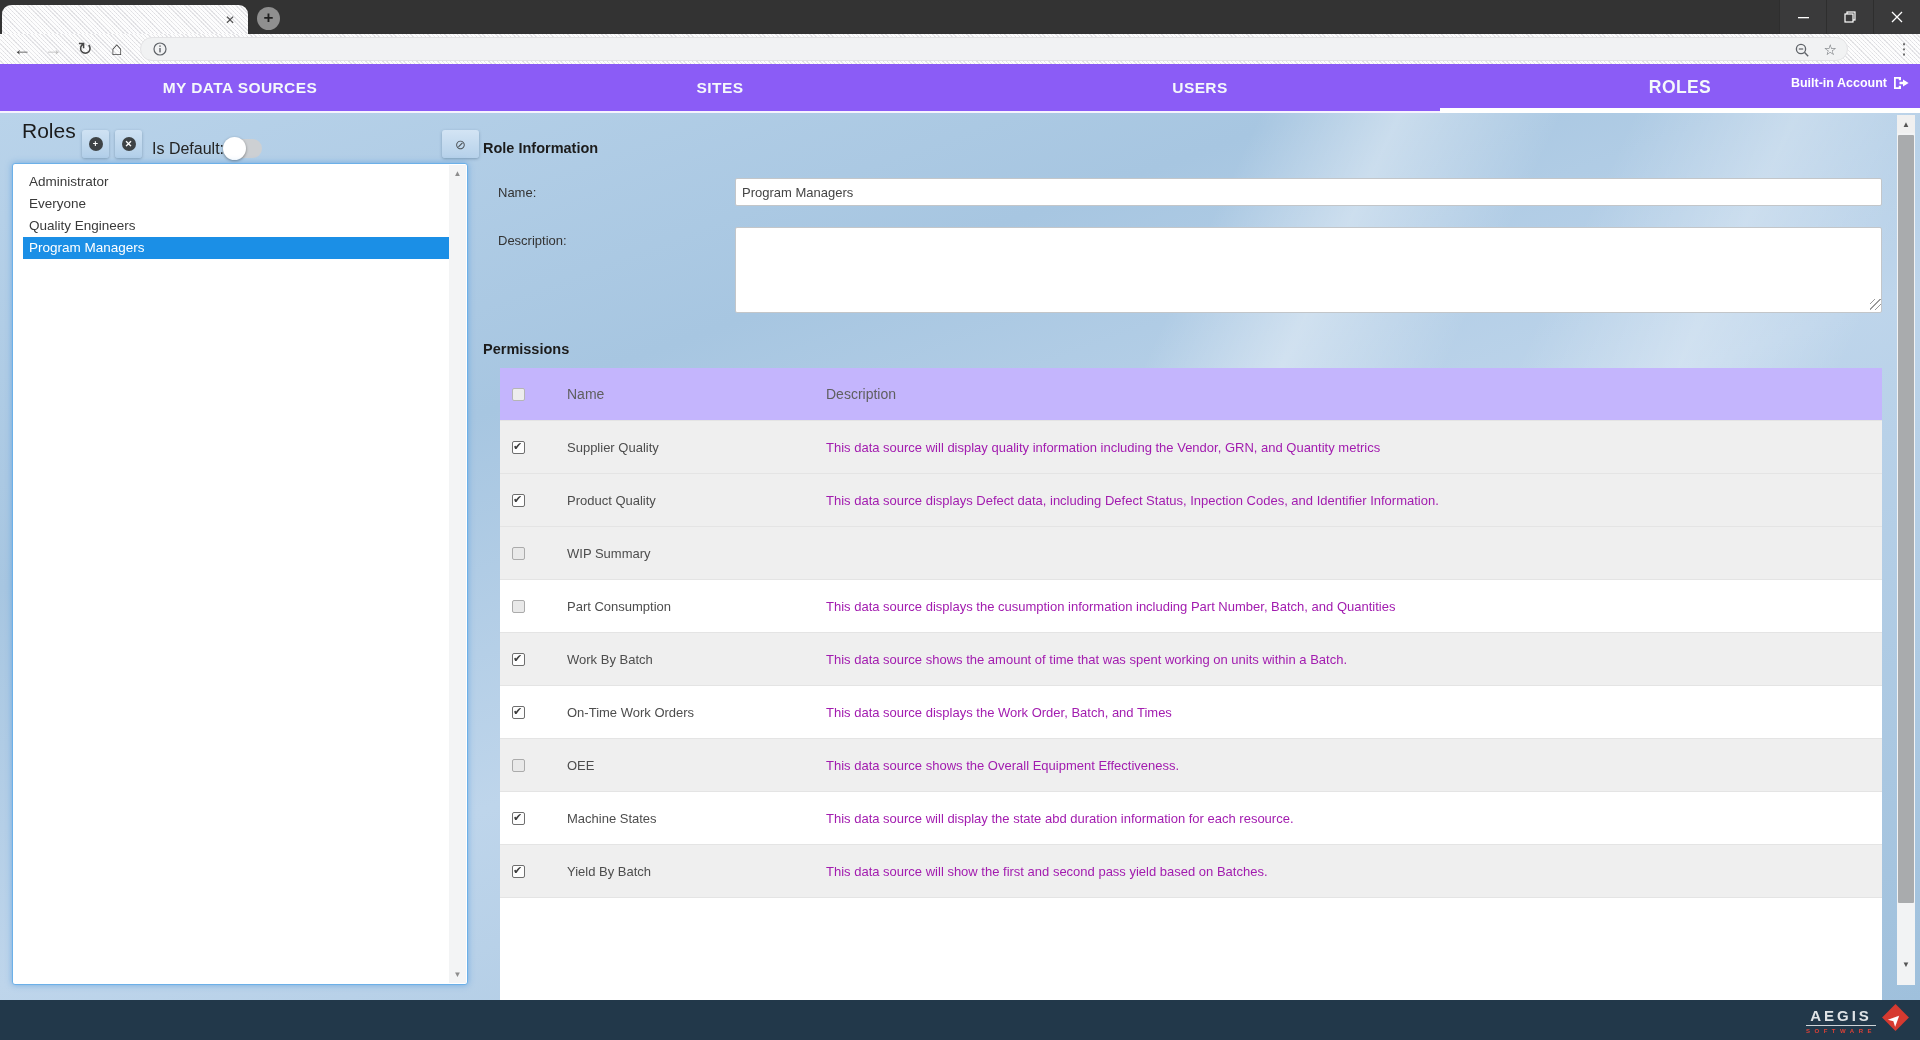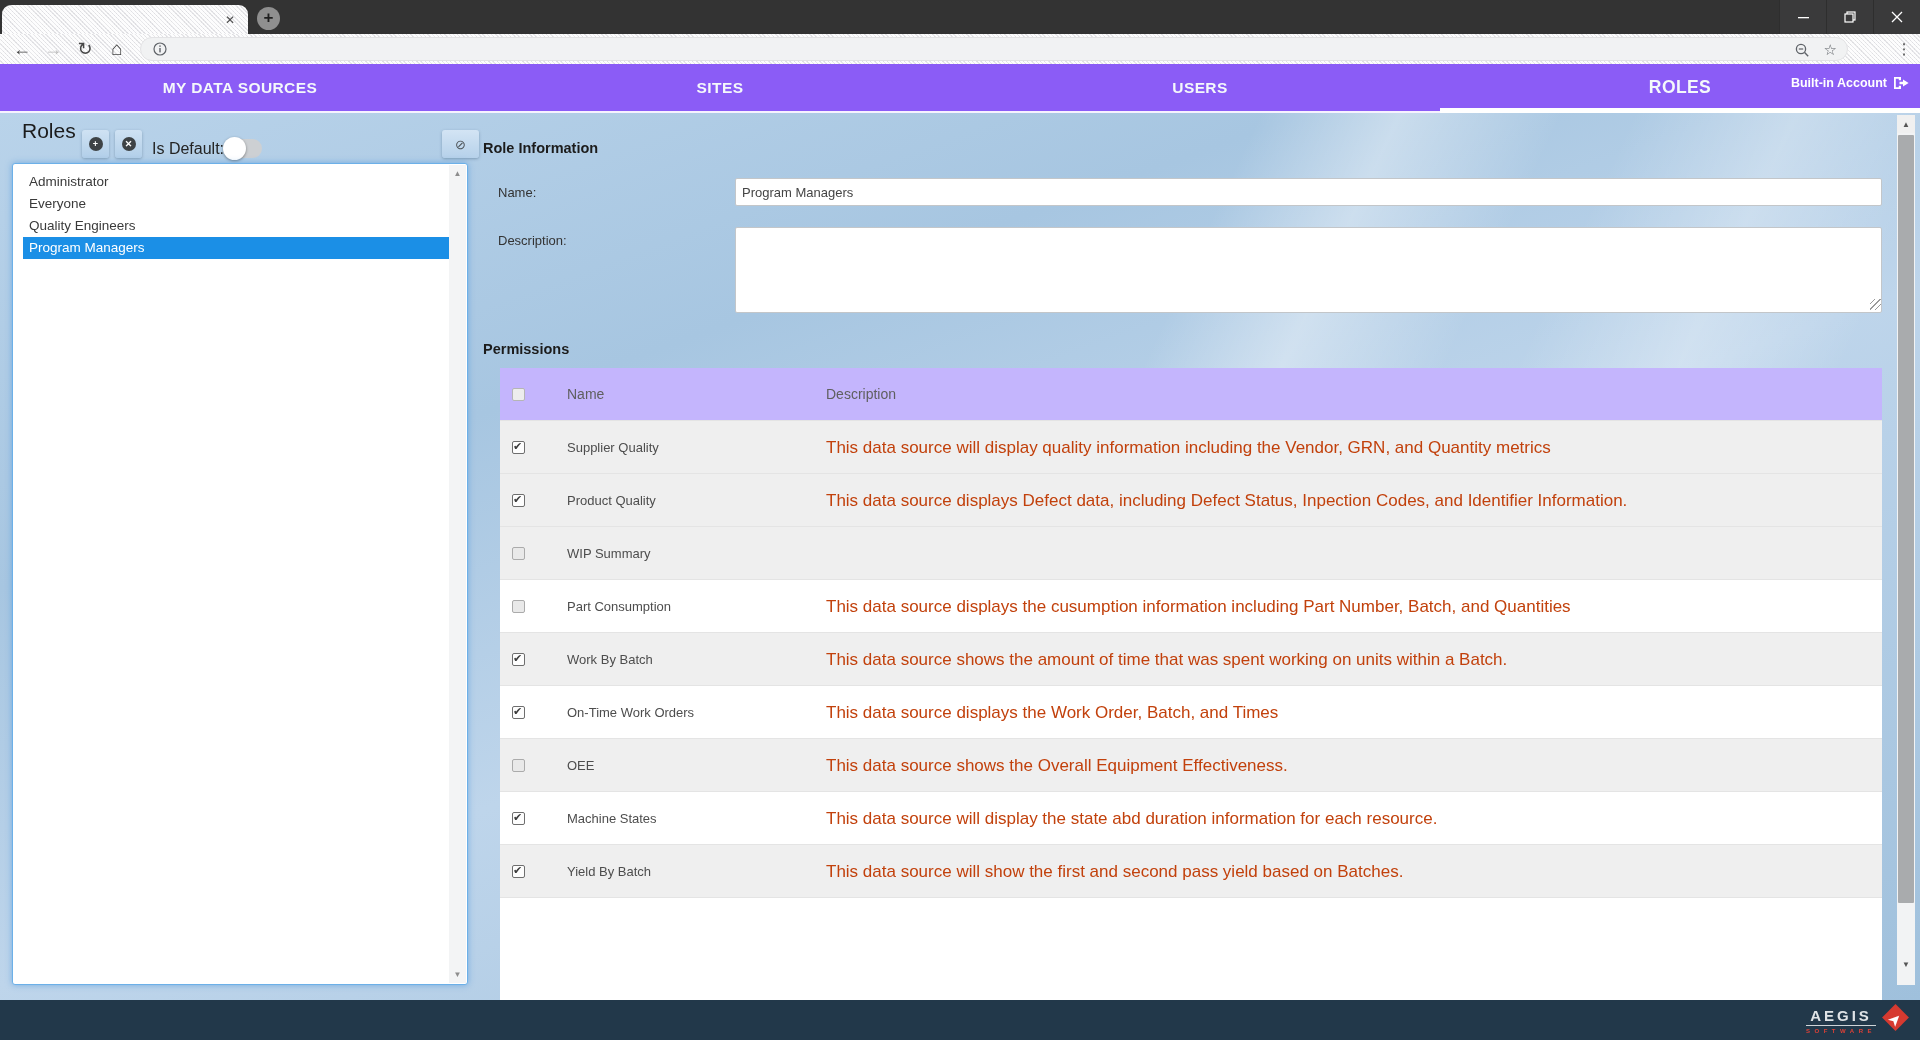--- a/index.html
+++ b/index.html
@@ -89,21 +89,21 @@
   
   .perm-table { position:absolute; left:500px; top:368px; width:1382px; height:634px; background:#ffffff; overflow:hidden; }
   .perm-row { position:relative; height:53px; border-bottom:1px solid #e4e4e4; }
   .perm-row.header { background:#c4b5fd; }
   .perm-row.shade { background:#efefef; }
   .cb { position:absolute; left:12px; top:20px; width:13px; height:13px; border-radius:2px;
     background:#e9e9e9; border:1px solid #ababab; cursor:pointer; }
   .cb.checked { background:#fdfdfd; border-color:#6e6e6e; }
   .cb.checked::after { content:"✔"; position:absolute; left:0px; top:-2px; font-size:11px; color:#3b3b3b; }
   .col-name { position:absolute; left:67px; top:0; height:53px; line-height:53px; font-size:13px; color:#4d4d4d; }
-  .col-desc { position:absolute; left:326px; top:0; height:53px; line-height:53px; font-size:17px; color:#c2410c; }
+  .col-desc { position:absolute; left:326px; top:0; height:53px; line-height:53px; font-size:13px; color:#a21caf; }
   .perm-row.header .col-name, .perm-row.header .col-desc { font-size:14px; color:#5f5f5f; }
   .perm-row.header .cb { background:#ededed; border-color:#b5b5b5; }
 
   
   .scrollbar { position:absolute; left:1897px; top:115px; width:18px; height:870px; background:#f2f3f4; }
   .sb-btn { position:absolute; left:0; width:18px; height:18px; background:#f0f0f0; color:#555555; font-size:8px;
     display:flex; align-items:center; justify-content:center; cursor:pointer; }
   .sb-thumb { position:absolute; left:1px; top:20px; width:16px; height:768px; background:#a9abad; border-radius:1px; cursor:grab; }
 
   

